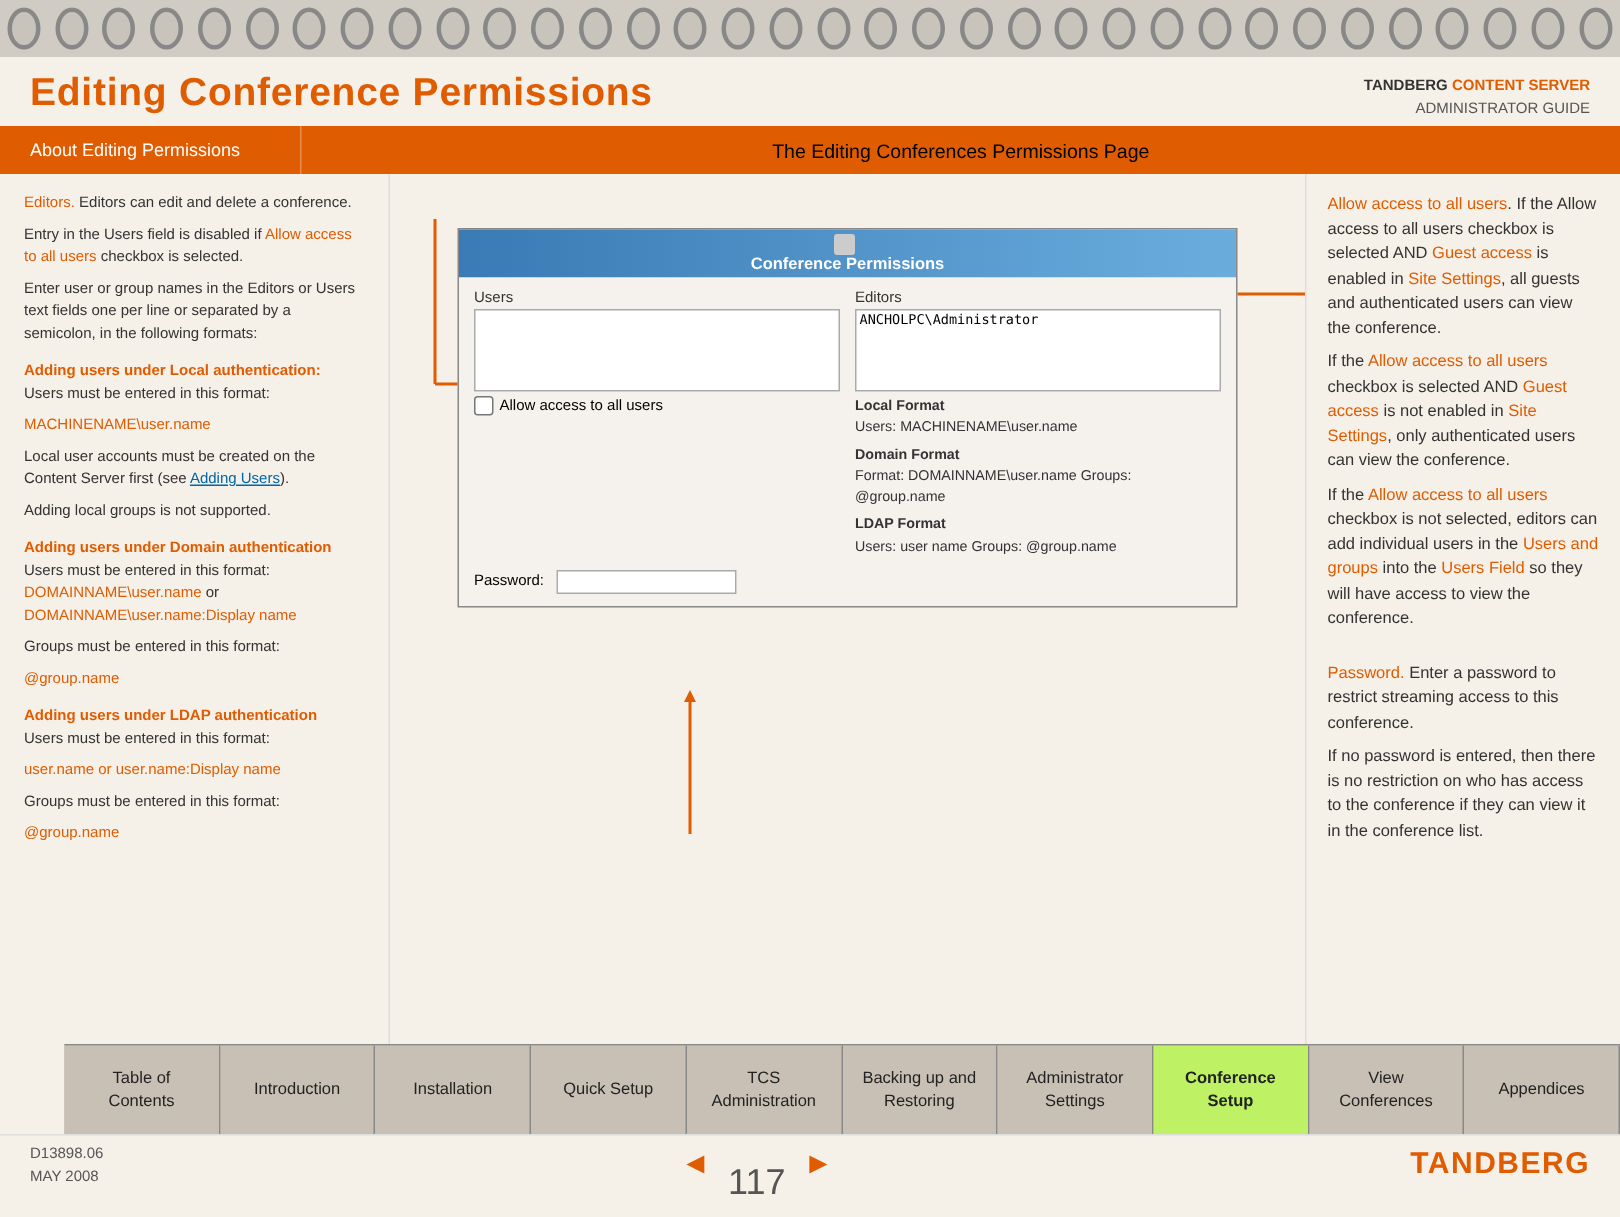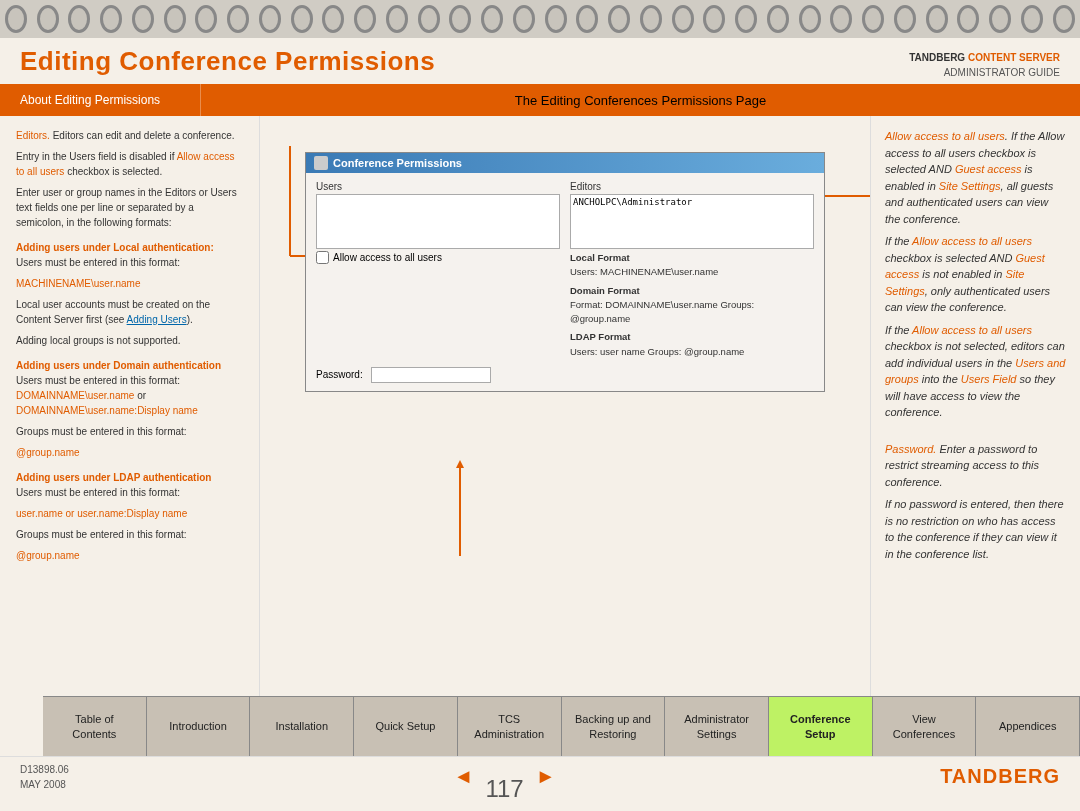--- a/index.html
+++ b/index.html
@@ -143,20 +143,21 @@
       position: relative;
     }
     .dialog-title-bar {
       background: linear-gradient(to right, #3a7ab5, #6aaddd);
       color: white;
       padding: 3px 8px;
       font-size: 11px;
       font-weight: bold;
       display: flex;
       align-items: center;
+      flex-direction: column;
     }
     .dialog-title-bar .title-icon {
       width: 14px;
       height: 14px;
       background: #ccc;
       border-radius: 2px;
       margin-right: 5px;
       display: inline-block;
     }
     .dialog-body {
@@ -230,21 +231,21 @@
     
     .right-col {
       width: 210px;
       padding: 12px 14px;
       font-size: 11px;
       line-height: 1.5;
       color: #333;
       border-left: 1px solid #ddd;
     }
     .right-col .orange-link { color: #e05c00; }
-    .right-col p { margin-bottom: 6px; font-style: italic; }
+    .right-col p { margin-bottom: 6px; }
 
     
     .bottom-nav {
       height: 60px;
       background: #b0a898;
       display: flex;
       align-items: stretch;
       border-top: 1px solid #888;
       margin-left: 43px;
     }

